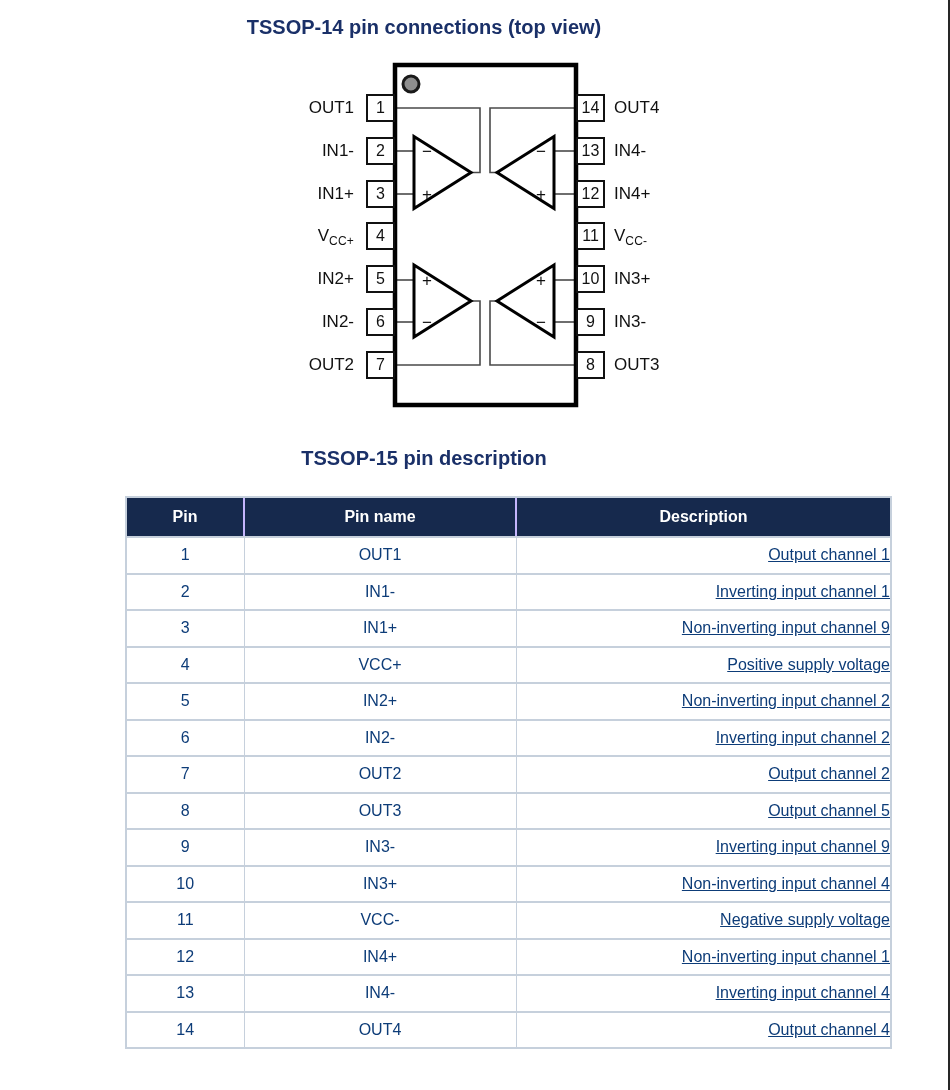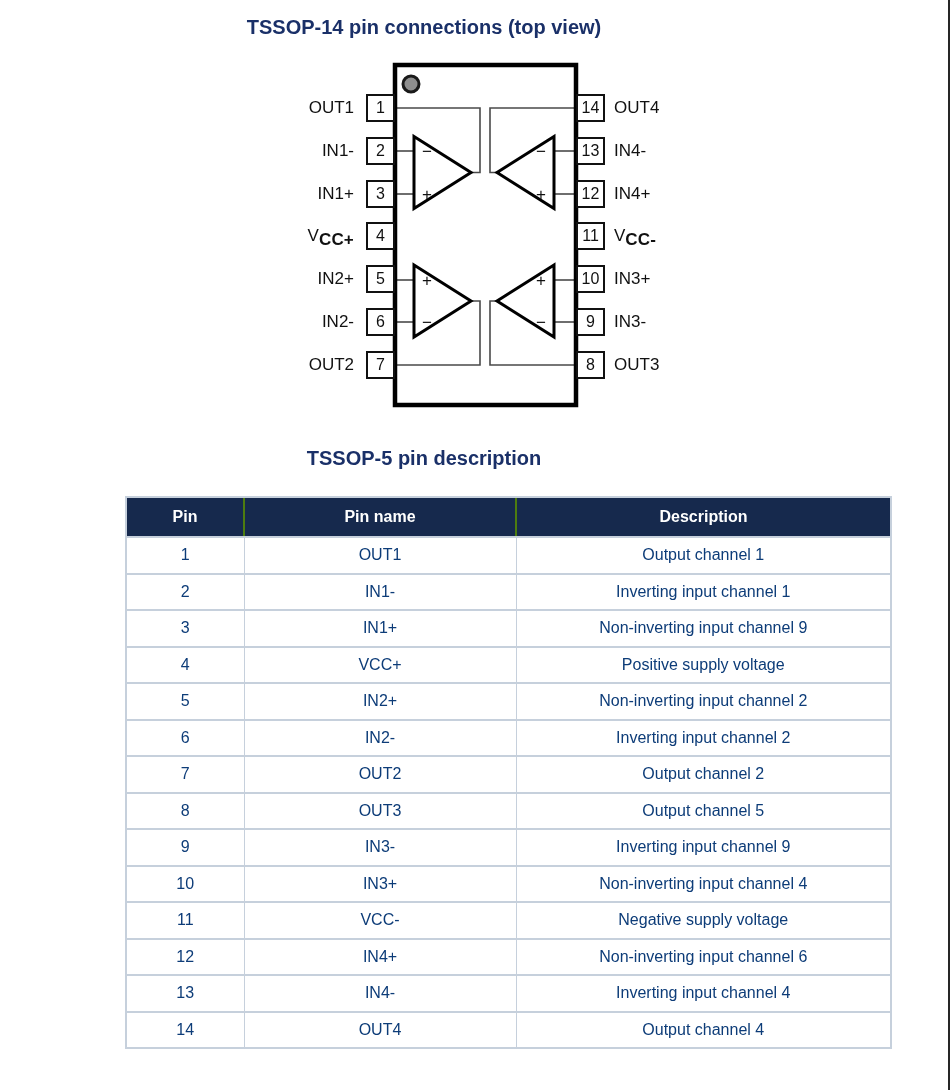--- a/index.html
+++ b/index.html
@@ -22,43 +22,43 @@
     border:2px solid #111;box-sizing:border-box;
     display:flex;align-items:center;justify-content:center;
     font-size:16px;color:#111;z-index:2;
   }
   .pinlabel{
     position:absolute;height:28px;line-height:28px;font-size:17px;color:#111;
     white-space:nowrap;z-index:2;
   }
   .pinlabel.left{text-align:right;width:200px;}
   .pinlabel.right{text-align:left;width:210px;}
-  .pinlabel .sub{font-size:17px;vertical-align:-4px;letter-spacing:0.2px;font-weight:bold;}
+  .pinlabel .sub{font-size:12px;vertical-align:-4px;letter-spacing:0.2px;}
 
   
   #pin-table{
     position:absolute;left:97px;top:496px;width:766px;
     border-collapse:collapse;table-layout:fixed;
     font-size:16px;color:var(--body-text,#0d3c78);
   }
   #pin-table th{
     background:var(--header-bg,#16294d);color:#ffffff;font-weight:700;
     font-size:16px;height:38px;text-align:center;padding:0;
     border-top:2px solid var(--tbl-border,#c6d0dc);
     border-bottom:2px solid var(--tbl-border,#c6d0dc);
   }
-  #pin-table th + th{border-left:2px solid #4d7c0f;}
+  #pin-table th + th{border-left:2px solid #c4b5fd;}
   #pin-table td{
     height:34.5px;padding:0;background:#fff;
     border:1px solid var(--tbl-border,#c6d0dc);
     border-top-width:2px;border-bottom-width:2px;
   }
   #pin-table{border:2px solid var(--tbl-border,#c6d0dc);margin-left:28px;}
   td.col-pin,td.col-name{text-align:center;}
-  td.col-desc{text-align:center;padding-left:8px;}
+  td.col-desc{text-align:right;padding-left:8px;text-decoration:underline;}
 
   .edge-line{
     position:absolute;top:0;right:0;width:2px;height:1090px;background:#262626;
   }
 </style>
 </head>
 <body style="--header-bg: #16294d; --title-color: #1a3068; --body-text: #0d3c78; --tbl-border: #c6d0dc;">
 
 <div class="title" id="title-connections">TSSOP-14 pin connections (top view)</div>
 
@@ -126,21 +126,21 @@
       <div class="pinbox" style="top: 222.49px; left: 576px;">11</div>
       <div class="pinlabel right" style="top: 265.32px; left: 614px;">IN3+</div>
       <div class="pinbox" style="top: 265.32px; left: 576px;">10</div>
       <div class="pinlabel right" style="top: 308.15px; left: 614px;">IN3-</div>
       <div class="pinbox" style="top: 308.15px; left: 576px;">9</div>
       <div class="pinlabel right" style="top: 350.98px; left: 614px;">OUT3</div>
       <div class="pinbox" style="top: 350.98px; left: 576px;">8</div>
     </div>
 </div>
 
-<div class="title" id="title-description">TSSOP-5 pin description</div>
+<div class="title" id="title-description">TSSOP-15 pin description</div>
 
 <table id="pin-table">
   <colgroup>
       <col style="width:118px">
       <col style="width:272px">
       <col style="width:375px">
     </colgroup>
   <thead>
       <tr id="table-head-row">
         <th>Pin</th>
@@ -200,21 +200,21 @@
         <td class="col-desc">Non-inverting input channel 4</td>
       </tr>
       <tr>
         <td class="col-pin">11</td>
         <td class="col-name">VCC-</td>
         <td class="col-desc">Negative supply voltage</td>
       </tr>
       <tr>
         <td class="col-pin">12</td>
         <td class="col-name">IN4+</td>
-        <td class="col-desc">Non-inverting input channel 6</td>
+        <td class="col-desc">Non-inverting input channel 1</td>
       </tr>
       <tr>
         <td class="col-pin">13</td>
         <td class="col-name">IN4-</td>
         <td class="col-desc">Inverting input channel 4</td>
       </tr>
       <tr>
         <td class="col-pin">14</td>
         <td class="col-name">OUT4</td>
         <td class="col-desc">Output channel 4</td>

